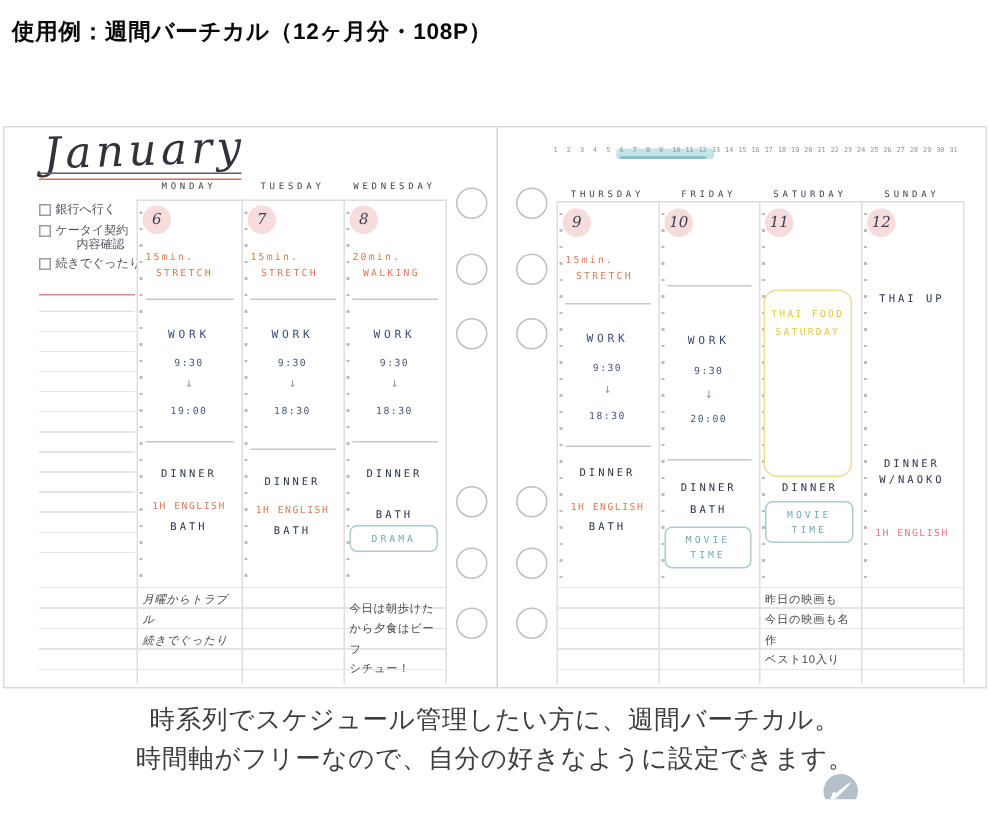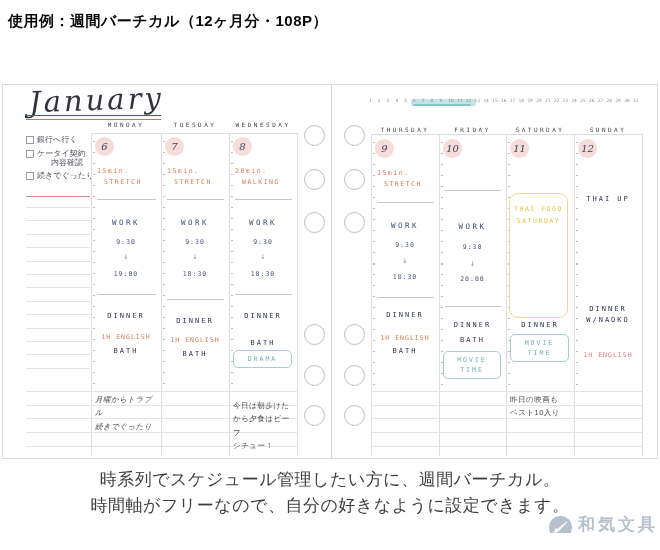--- a/index.html
+++ b/index.html
@@ -258,20 +258,21 @@
         <div>THAI FOOD</div>
         <div>SATURDAY</div>
       </div>
       <div class="entry" style="top:187px;">DINNER</div>
       <div class="tealbox" style="top:200px;">
         <div>MOVIE</div>
         <div>TIME</div>
       </div>
       <div class="note" style="top:259px;">
         <div>昨日の映画も</div>
+        <div>今日の映画も名作</div>
         <div>ベスト10入り</div>
       </div>
     </div>
 
     <div class="day-col" style="left:571px;top:49px;width:68px;">
       <div class="ticks"></div>
       <div class="date-circle" style="top:5px;">12</div>
       <div class="entry" style="top:61px;">THAI UP</div>
       <div class="entry" style="top:171px;">DINNER</div>
       <div class="entry" style="top:182px;">W/NAOKO</div>
@@ -297,16 +298,15 @@
   <div class="caption" style="top:468px;">時系列でスケジュール管理したい方に、週間バーチカル。</div>
   <div class="caption" style="top:494px;">時間軸がフリーなので、自分の好きなように設定できます。</div>
 
   <div class="wm" style="left:548px;top:515px;">
     <svg width="25" height="25" viewBox="0 0 25 25">
       <circle cx="12.5" cy="12.5" r="11.5" fill="#b6c0cb"></circle>
       <path d="M5 17 C9 15, 14 9, 20 6 C15 12, 11 16, 8 18 Z" fill="#ffffff"></path>
       <circle cx="8.2" cy="14.8" r="1.6" fill="#ffffff"></circle>
     </svg>
   </div>
-  <div class="wm-brand">和気文具</div>
   <div class="wm-sub">WAKI STATIONERY</div>
 
 </div>
 
 </body></html>

